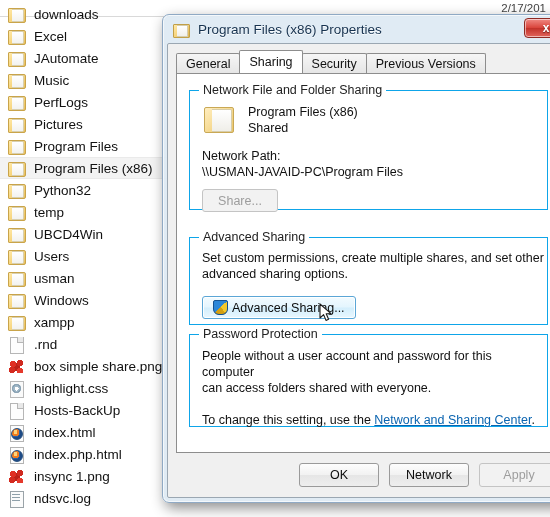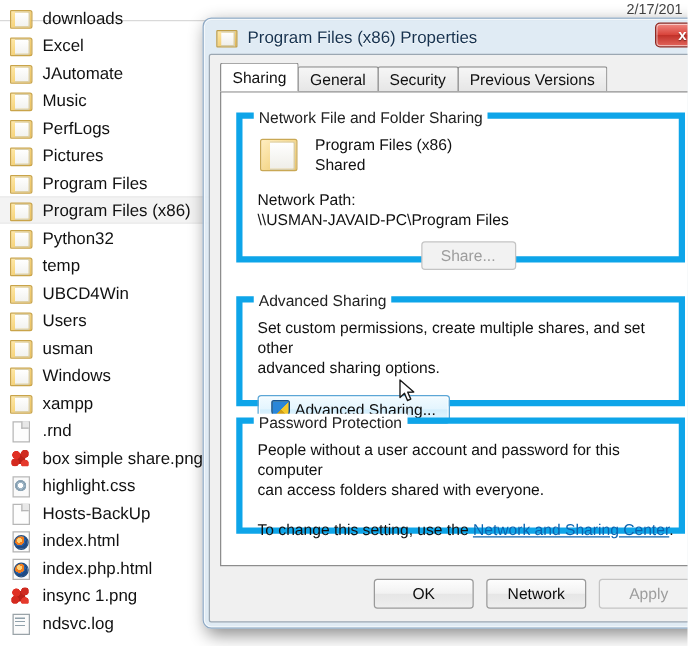--- a/index.html
+++ b/index.html
@@ -164,21 +164,21 @@
   .tab.active {
     height: 23px; background: #ffffff; border-color: #8d8d8d;
     z-index: 3; position: relative; font-size: 12.5px;
   }
   .tabpage {
     position: absolute; left: 8px; right: 8px; top: 29px; bottom: 44px;
     background: #ffffff; border: 1px solid #8d8d8d;
   }
 
   
-  .group { position: absolute; left: 12px; right: 12px; border: 5px solid #0ea5e9; }
+  .group { position: absolute; left: 12px; right: 12px; border: 1px solid #0ea5e9; }
   .group-title {
     position: absolute; top: -8px; left: 9px; background: #ffffff;
     padding: 0 4px; font-size: 12.5px; color: #222;
   }
 
   .row { display: flex; align-items: flex-start; }
   .txt { font-size: 12.5px; color: #111; line-height: 16px; }
   .big-folder { width: 34px; height: 30px; position: relative; flex: 0 0 34px; }
   .big-folder::before {
     content: ""; position: absolute; left: 2px; top: 3px; width: 28px; height: 24px;
@@ -351,40 +351,40 @@
 
     <div class="dlg-titlebar">
       <div class="dlg-title-icon"></div>
       <div class="dlg-title-text">Program Files (x86) Properties</div>
       <div class="btn-close">x</div>
     </div>
 
     <div class="dlg-body">
 
       <div class="tabstrip" id="tabstrip">
+          <div class="tab">General</div>
           <div class="tab active">Sharing</div>
-          <div class="tab">General</div>
           <div class="tab">Security</div>
           <div class="tab">Previous Versions</div>
         </div>
 
       <div class="tabpage">
 
         <div class="group" style="top:16px; height:120px;">
           <div class="group-title">Network File and Folder Sharing</div>
           <div class="row" style="margin:13px 0 0 12px;">
             <div class="big-folder"></div>
             <div style="margin-left:12px;">
               <div class="txt">Program Files (x86)</div>
               <div class="txt">Shared</div>
             </div>
           </div>
           <div class="txt" style="margin:12px 0 0 12px;">Network Path:</div>
           <div class="txt" style="margin:0 0 0 12px;">\\USMAN-JAVAID-PC\Program Files</div>
-          <div style="margin:9px 0 0 12px;text-align:center;">
+          <div style="margin:9px 0 0 12px;">
             <div class="btn disabled">Share...</div>
           </div>
         </div>
 
         <div class="group" style="top:163px; height:88px;">
           <div class="group-title">Advanced Sharing</div>
           <div class="txt" style="margin:12px 0 0 12px;">Set custom permissions, create multiple shares, and set other</div>
           <div class="txt" style="margin:0 0 0 12px;">advanced sharing options.</div>
           <div style="margin:14px 0 0 12px;">
             <div class="btn hover" style="min-width:138px;">

